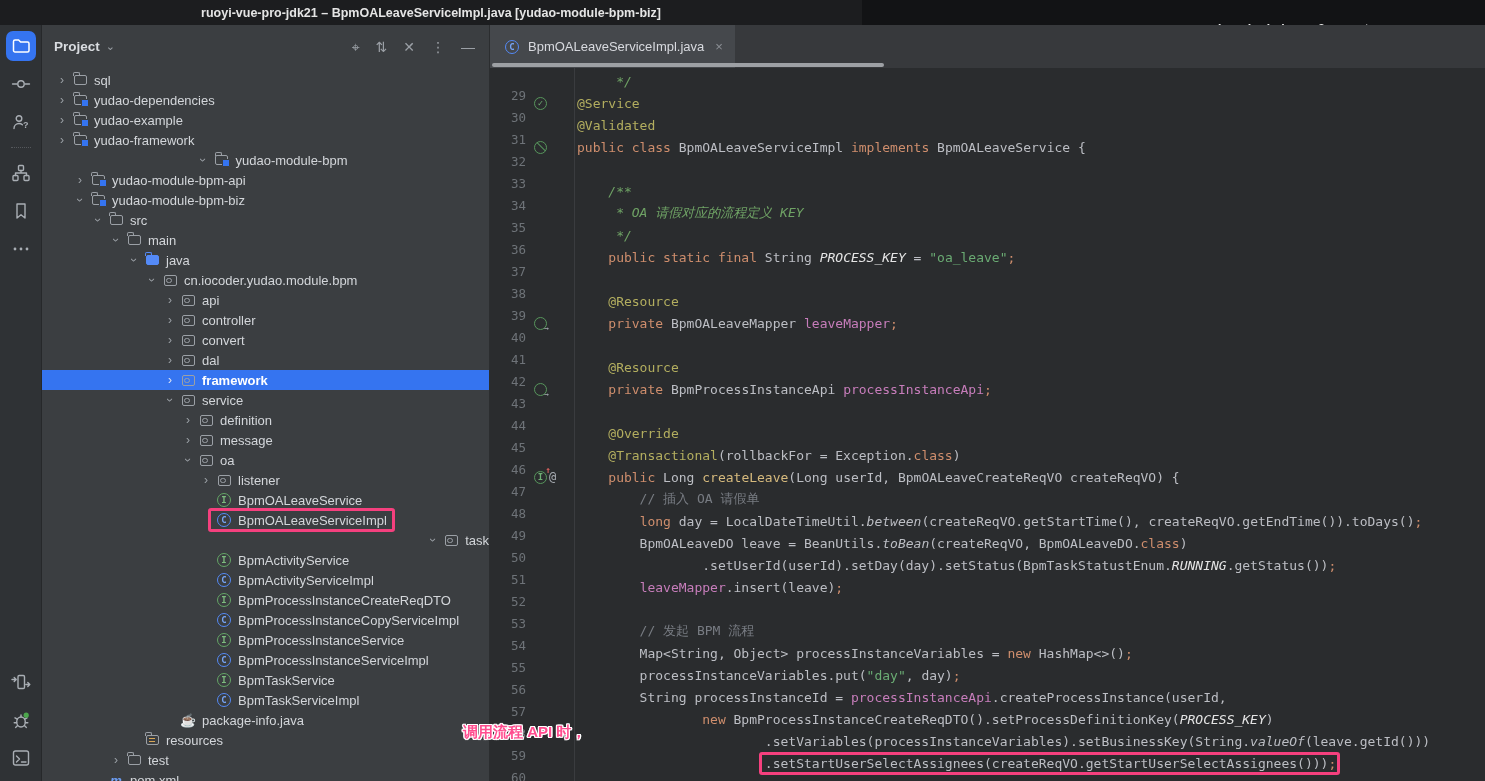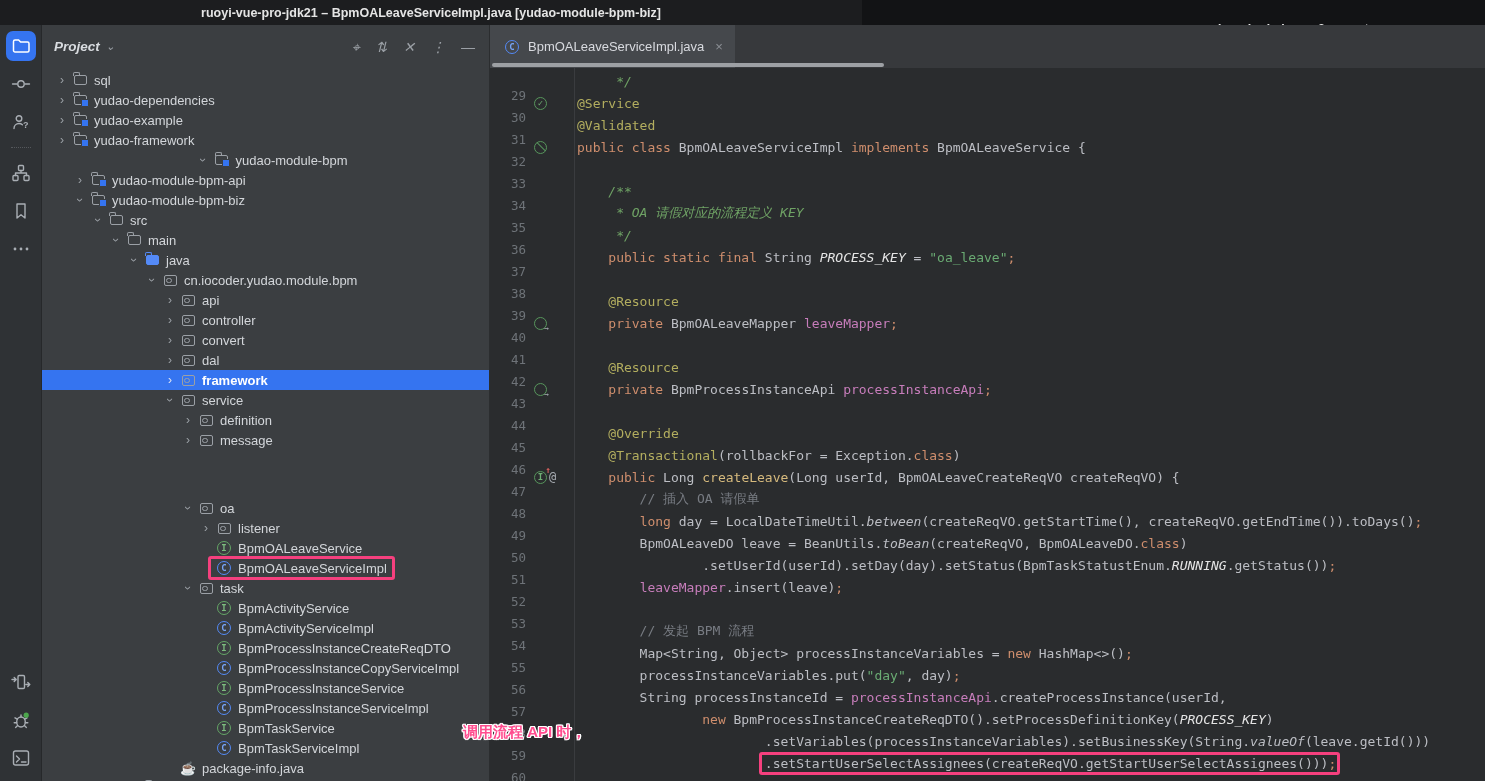--- a/index.html
+++ b/index.html
@@ -25,21 +25,21 @@
   .stripe-btn { width:30px; height:30px; margin-bottom:8px; border-radius:7px;
                 display:flex; align-items:center; justify-content:center; flex:none; }
   .stripe-btn.active { background:#3574f0; }
   .stripe-divider { width:20px; border-top:1px dotted #55585c; margin:2px 0 10px 0; flex:none; }
   .stripe-spacer { flex:1; }
   .stripe-btn svg { display:block; }
 
   
   #panel { width:448px; height:756px; background:#3b3e41; border-right:1px solid #2b2d2f;
            display:flex; flex-direction:column; overflow:hidden; }
-  #panel-header { height:43px; flex:none; display:flex; align-items:center; padding:0 14px 0 12px;font-style:italic; }
+  #panel-header { height:43px; flex:none; display:flex; align-items:center; padding:0 14px 0 12px; }
   #panel-title { color:#d9dce0; font-size:13.5px; font-weight:bold; }
   #panel-title-chev { color:#9ba0a6; font-size:11px; margin-left:6px; }
   #panel-header-icons { margin-left:auto; display:flex; align-items:center; gap:16px; }
   .hdr-ico { color:#9ba0a6; font-size:14px; line-height:1; cursor:default; }
 
   
   #tree { flex:1; padding-top:2px; overflow:hidden; }
   .trow { height:20px; display:flex; align-items:center; white-space:nowrap; }
   .trow.selected { background:#3574f0; }
   .trow.selected .tlabel { color:#ffffff; font-weight:bold; }
@@ -364,21 +364,21 @@
             </span>
             <span class="tlabel">definition</span>
           </div>
           <div class="trow" style="padding-left: 138px;">
             <span class="tchev">›</span>
             <span class="ticon">
               <span class="ic-pkg"></span>
             </span>
             <span class="tlabel">message</span>
           </div>
-          <div class="trow" style="padding-left: 138px; margin-top: 48px;">
+          <div class="trow" style="padding-left: 138px;">
             <span class="tchev down">›</span>
             <span class="ticon">
               <span class="ic-pkg"></span>
             </span>
             <span class="tlabel">oa</span>
           </div>
           <div class="trow" style="padding-left: 156px;">
             <span class="tchev">›</span>
             <span class="ticon">
               <span class="ic-pkg"></span>
@@ -394,21 +394,21 @@
           </div>
           <div class="trow" style="padding-left: 156px;">
             <span class="tchev blank">›</span>
             <span class="boxwrap">
               <span class="ticon">
                 <span class="ic-circle ic-class">C</span>
               </span>
               <span class="tlabel">BpmOALeaveServiceImpl</span>
             </span>
           </div>
-          <div class="trow" style="padding-left: 138px;">
+          <div class="trow" style="padding-left: 138px; justify-content: flex-end;">
             <span class="tchev down">›</span>
             <span class="ticon">
               <span class="ic-pkg"></span>
             </span>
             <span class="tlabel">task</span>
           </div>
           <div class="trow" style="padding-left: 156px;">
             <span class="tchev blank">›</span>
             <span class="ticon">
               <span class="ic-circle ic-iface">I</span>

